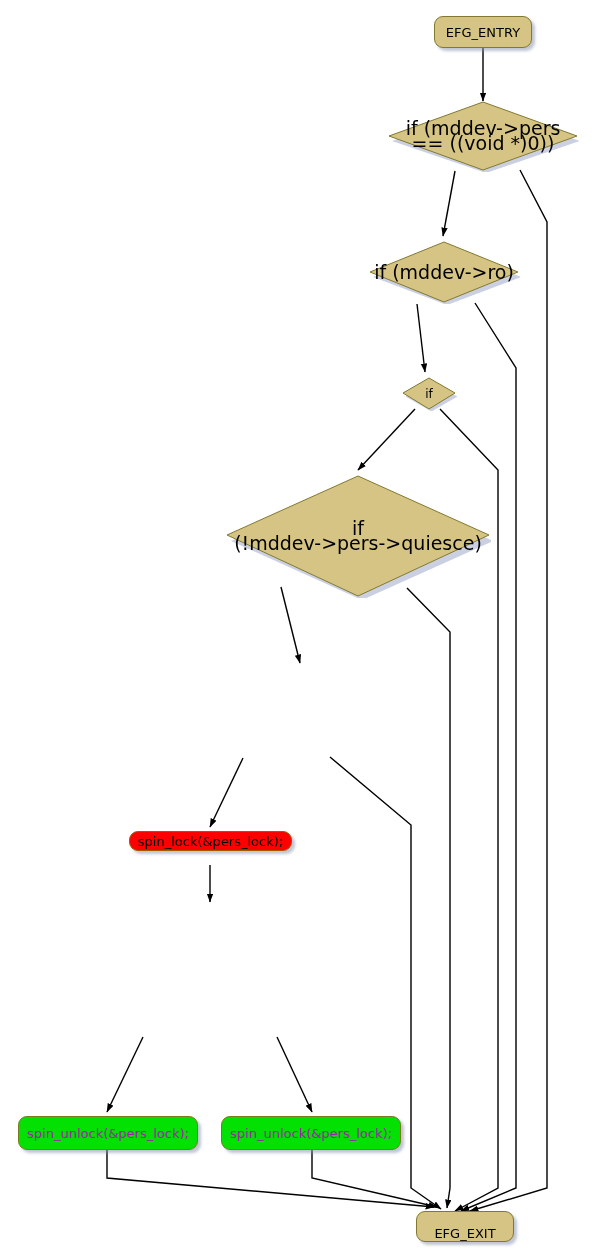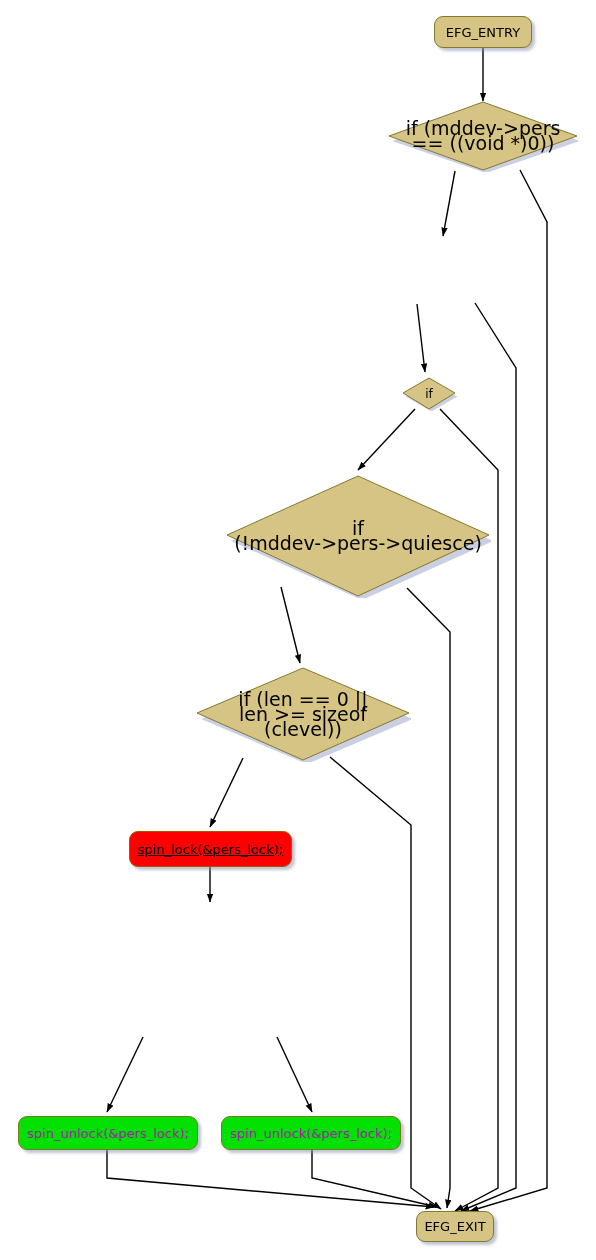--- a/index.html
+++ b/index.html
@@ -144,58 +144,56 @@
 
   <div class="diamond" style="left:387px; top:100px; width:192px; height:72px;">
     <svg class="shape" viewBox="0 0 192 72" preserveAspectRatio="none">
       <polygon points="96,4 190,38 96,70 2,38" fill="#b8c0d8" opacity="0.75" transform="translate(3,3)"></polygon>
       <polygon points="96,2 190,36 96,70 2,36" fill="#d6c485" stroke="#81792f" stroke-width="1"></polygon>
     </svg>
     <div class="dlabel">if (mddev-&gt;pers
 == ((void *)0))</div>
   </div>
 
+  <div class="diamond" style="left:368px; top:240px; width:152px; height:64px;">
+    <svg class="shape" viewBox="0 0 152 64" preserveAspectRatio="none">
+      <polygon points="76,4 150,34 76,62 2,34" fill="#b8c0d8" opacity="0.75" transform="translate(3,3)"></polygon>
+      <polygon points="76,2 150,32 76,62 2,32" fill="#d6c485" stroke="#81792f" stroke-width="1"></polygon>
+    </svg>
+    <div class="dlabel">if (mddev-&gt;ro)</div>
+  </div>
 
   <div class="diamond small" style="left:401px; top:377px; width:56px; height:34px;">
     <svg class="shape" viewBox="0 0 56 34" preserveAspectRatio="none">
       <polygon points="28,3 54,17 28,32 2,17" fill="#b8c0d8" opacity="0.75" transform="translate(2.5,2.5)"></polygon>
       <polygon points="28,1 54,16 28,32 2,16" fill="#d6c485" stroke="#81792f" stroke-width="1"></polygon>
     </svg>
     <div class="dlabel">if</div>
   </div>
 
   <div class="diamond" style="left:225px; top:474px; width:266px; height:124px;">
     <svg class="shape" viewBox="0 0 266 124" preserveAspectRatio="none">
       <polygon points="133,4 264,63 133,122 2,63" fill="#b8c0d8" opacity="0.75" transform="translate(4,4)"></polygon>
       <polygon points="133,2 264,61 133,122 2,61" fill="#d6c485" stroke="#81792f" stroke-width="1"></polygon>
     </svg>
     <div class="dlabel">if
 (!mddev-&gt;pers-&gt;quiesce)</div>
   </div>
 
-  <div class="diamond" style="left:195px; top:666px; width:216px; height:96px;">
-    <svg class="shape" viewBox="0 0 216 96" preserveAspectRatio="none">
-      <polygon points="108,4 214,49 108,94 2,49" fill="#b8c0d8" opacity="0.75" transform="translate(4,4)"></polygon>
-      <polygon points="108,2 214,47 108,94 2,47" fill="#d6c485" stroke="#81792f" stroke-width="1"></polygon>
-    </svg>
-    <div class="dlabel">if (len == 0 ||
-len &gt;= sizeof
-(clevel))</div>
-  </div>
 
-  <div class="node rect critical" style="left:129px; top:831px; width:163px; height:36px;text-decoration:underline;">
+  <div class="node rect critical" style="left:129px; top:831px; width:163px; height:20px;">
     <span class="rect-label">spin_lock(&amp;pers_lock);</span>
   </div>
 
 
   <div class="node rect normal" style="left:18px; top:1116px; width:180px; height:34px;">
     <span class="rect-label">spin_unlock(&amp;pers_lock);</span>
   </div>
 
   <div class="node rect normal" style="left:221px; top:1116px; width:180px; height:34px;">
     <span class="rect-label">spin_unlock(&amp;pers_lock);</span>
   </div>
 
-  <div class="node rect terminal" style="left:416px; top:1211px; width:78px; height:31px;">
+  <div class="node rect terminal" style="left:416px; top:1211px; width:98px; height:31px;align-items:flex-end;">
     <span class="rect-label">EFG_EXIT</span>
   </div>
 
 </div>
 
 </body></html>

